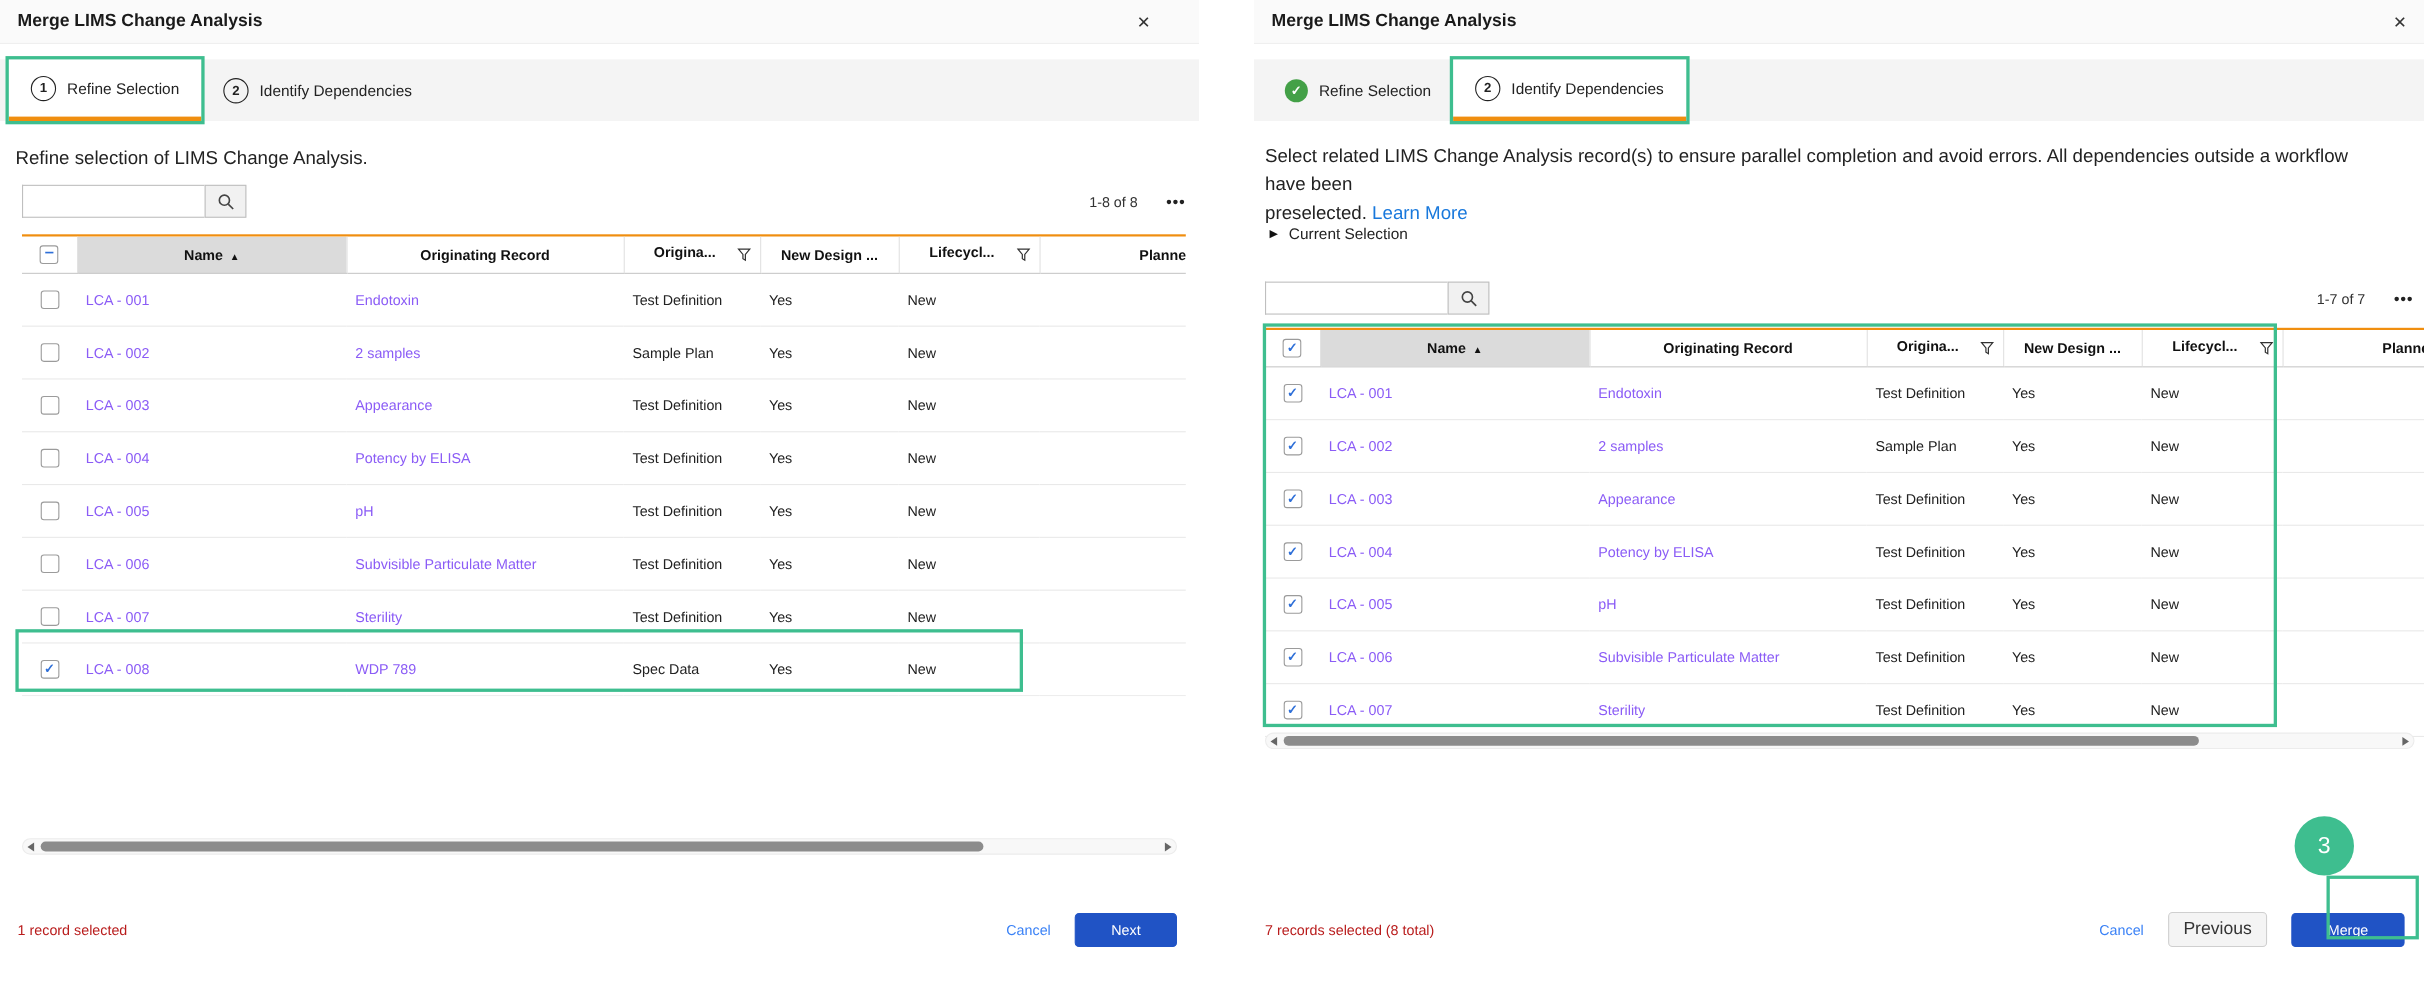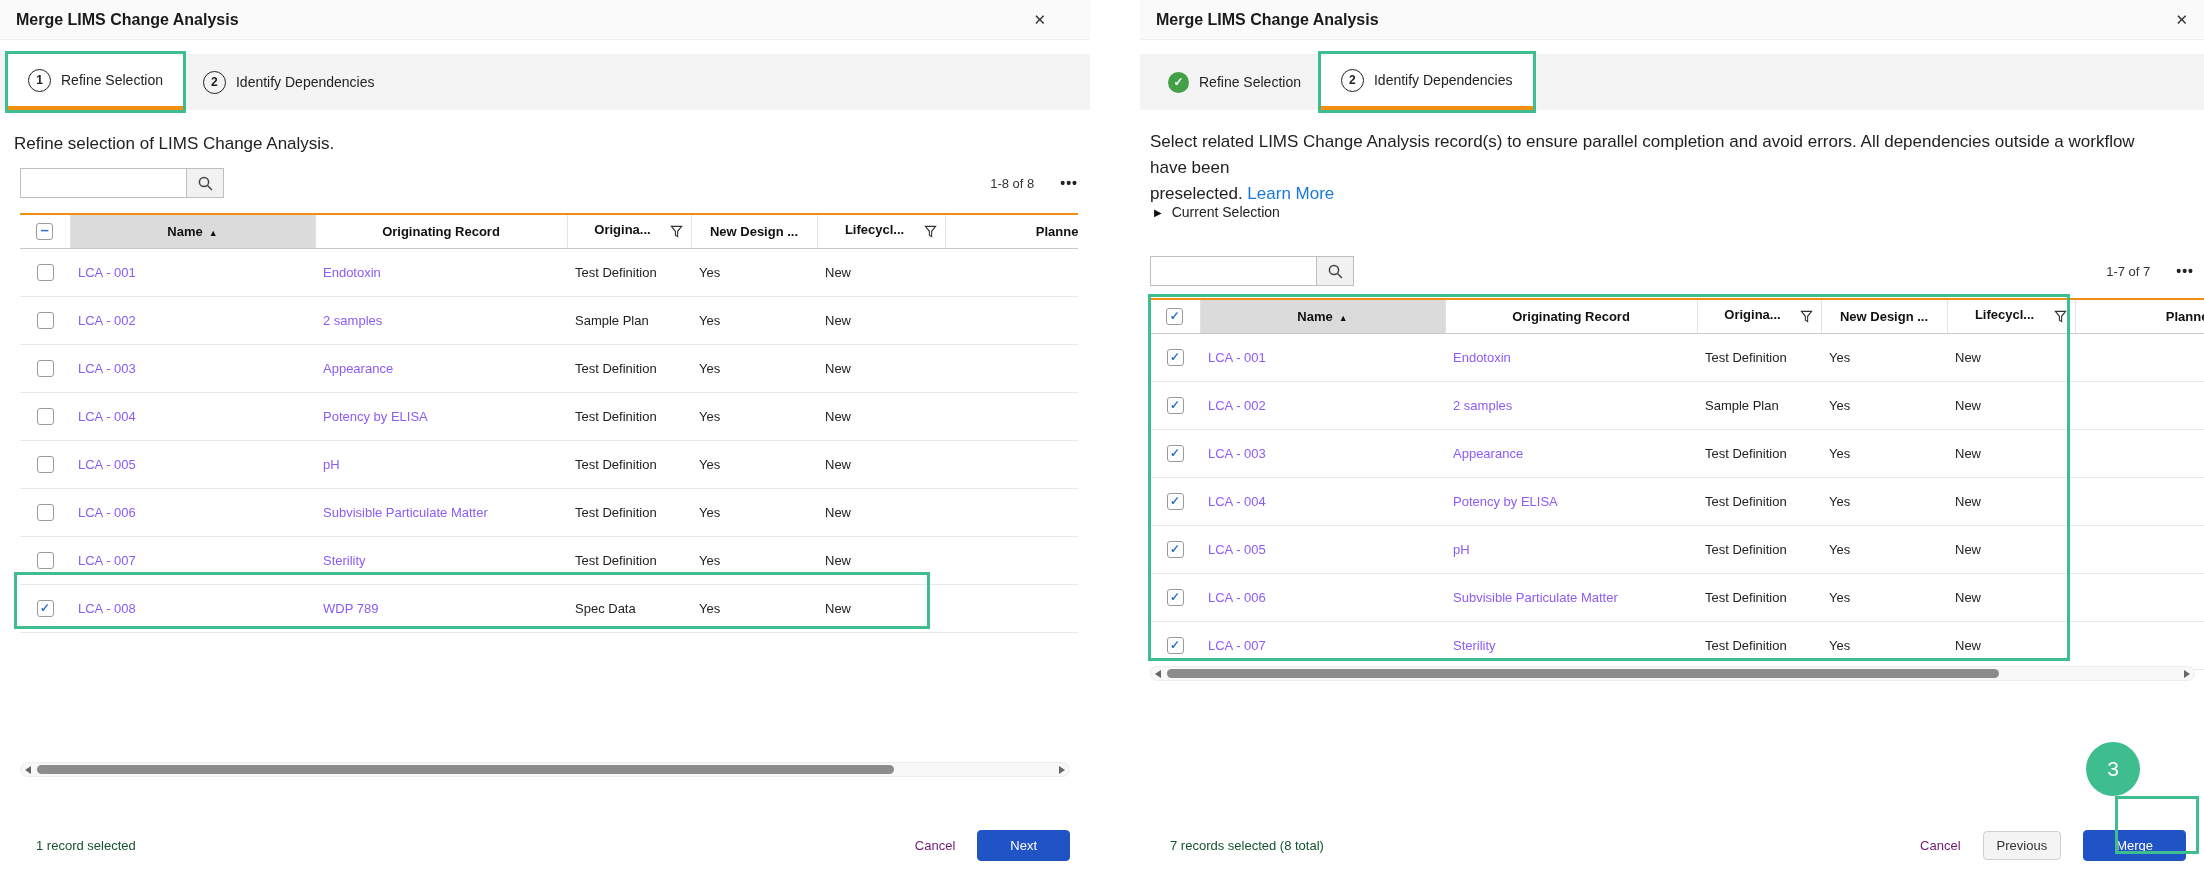--- a/index.html
+++ b/index.html
@@ -77,24 +77,24 @@
   .sarrow.right{border-left:6px solid #666;}
   .strack{flex:1;height:15px;position:relative;margin:0 4px;}
   .sthumb{position:absolute;top:3px;height:9px;background:#8C8C8C;border-radius:5px;cursor:grab;}
   #left-panel .sthumb{left:2px;width:84%;}
   #right-panel .sthumb{left:2px;width:82%;}
 
   .footer{position:absolute;top:822px;left:0;right:0;height:46px;display:flex;align-items:center;
     box-sizing:border-box;}
   #left-panel .footer{padding:0 20px 0 16px;}
   #right-panel .footer{padding:0 18px 0 10px;}
-  .status{font-size:13px;color:#14532d;margin-left:20px;}
-  .btn-text{font-size:13px;color:#701a75;cursor:pointer;margin-left:auto;}
+  .status{font-size:13px;color:#b91c1c;}
+  .btn-text{font-size:13px;color:#3b82f6;cursor:pointer;margin-left:auto;}
   .btn-secondary{background:#F4F4F4;border:1px solid #CFCFCF;border-radius:4px;padding:6px 13px;
-    font-size:13px;color:#333;margin-left:22px;cursor:pointer;font-family:"Liberation Sans",sans-serif;}
+    font-size:16px;color:#333;margin-left:22px;cursor:pointer;font-family:"Liberation Sans",sans-serif;}
   .btn-primary{background:#2053C5;border:1px solid #2053C5;border-radius:4px;padding:7px 32px;
     font-size:13px;color:#fff;margin-left:22px;cursor:pointer;font-family:"Liberation Sans",sans-serif;}
 
   .hl-box{position:absolute;border:3px solid #3EBE8F;pointer-events:none;box-sizing:border-box;}
   #left-row-hl{top:572px;left:14px;width:916px;height:57px;}
   #right-table-hl{top:294px;left:8px;width:922px;height:367px;}
   #merge-hl{top:796px;left:975px;width:84px;height:58px;}
   .badge{position:absolute;top:742px;left:946px;width:54px;height:54px;border-radius:50%;
     background:#3EBE8F;color:#fff;display:flex;align-items:center;justify-content:center;
     font-size:21px;pointer-events:none;}

